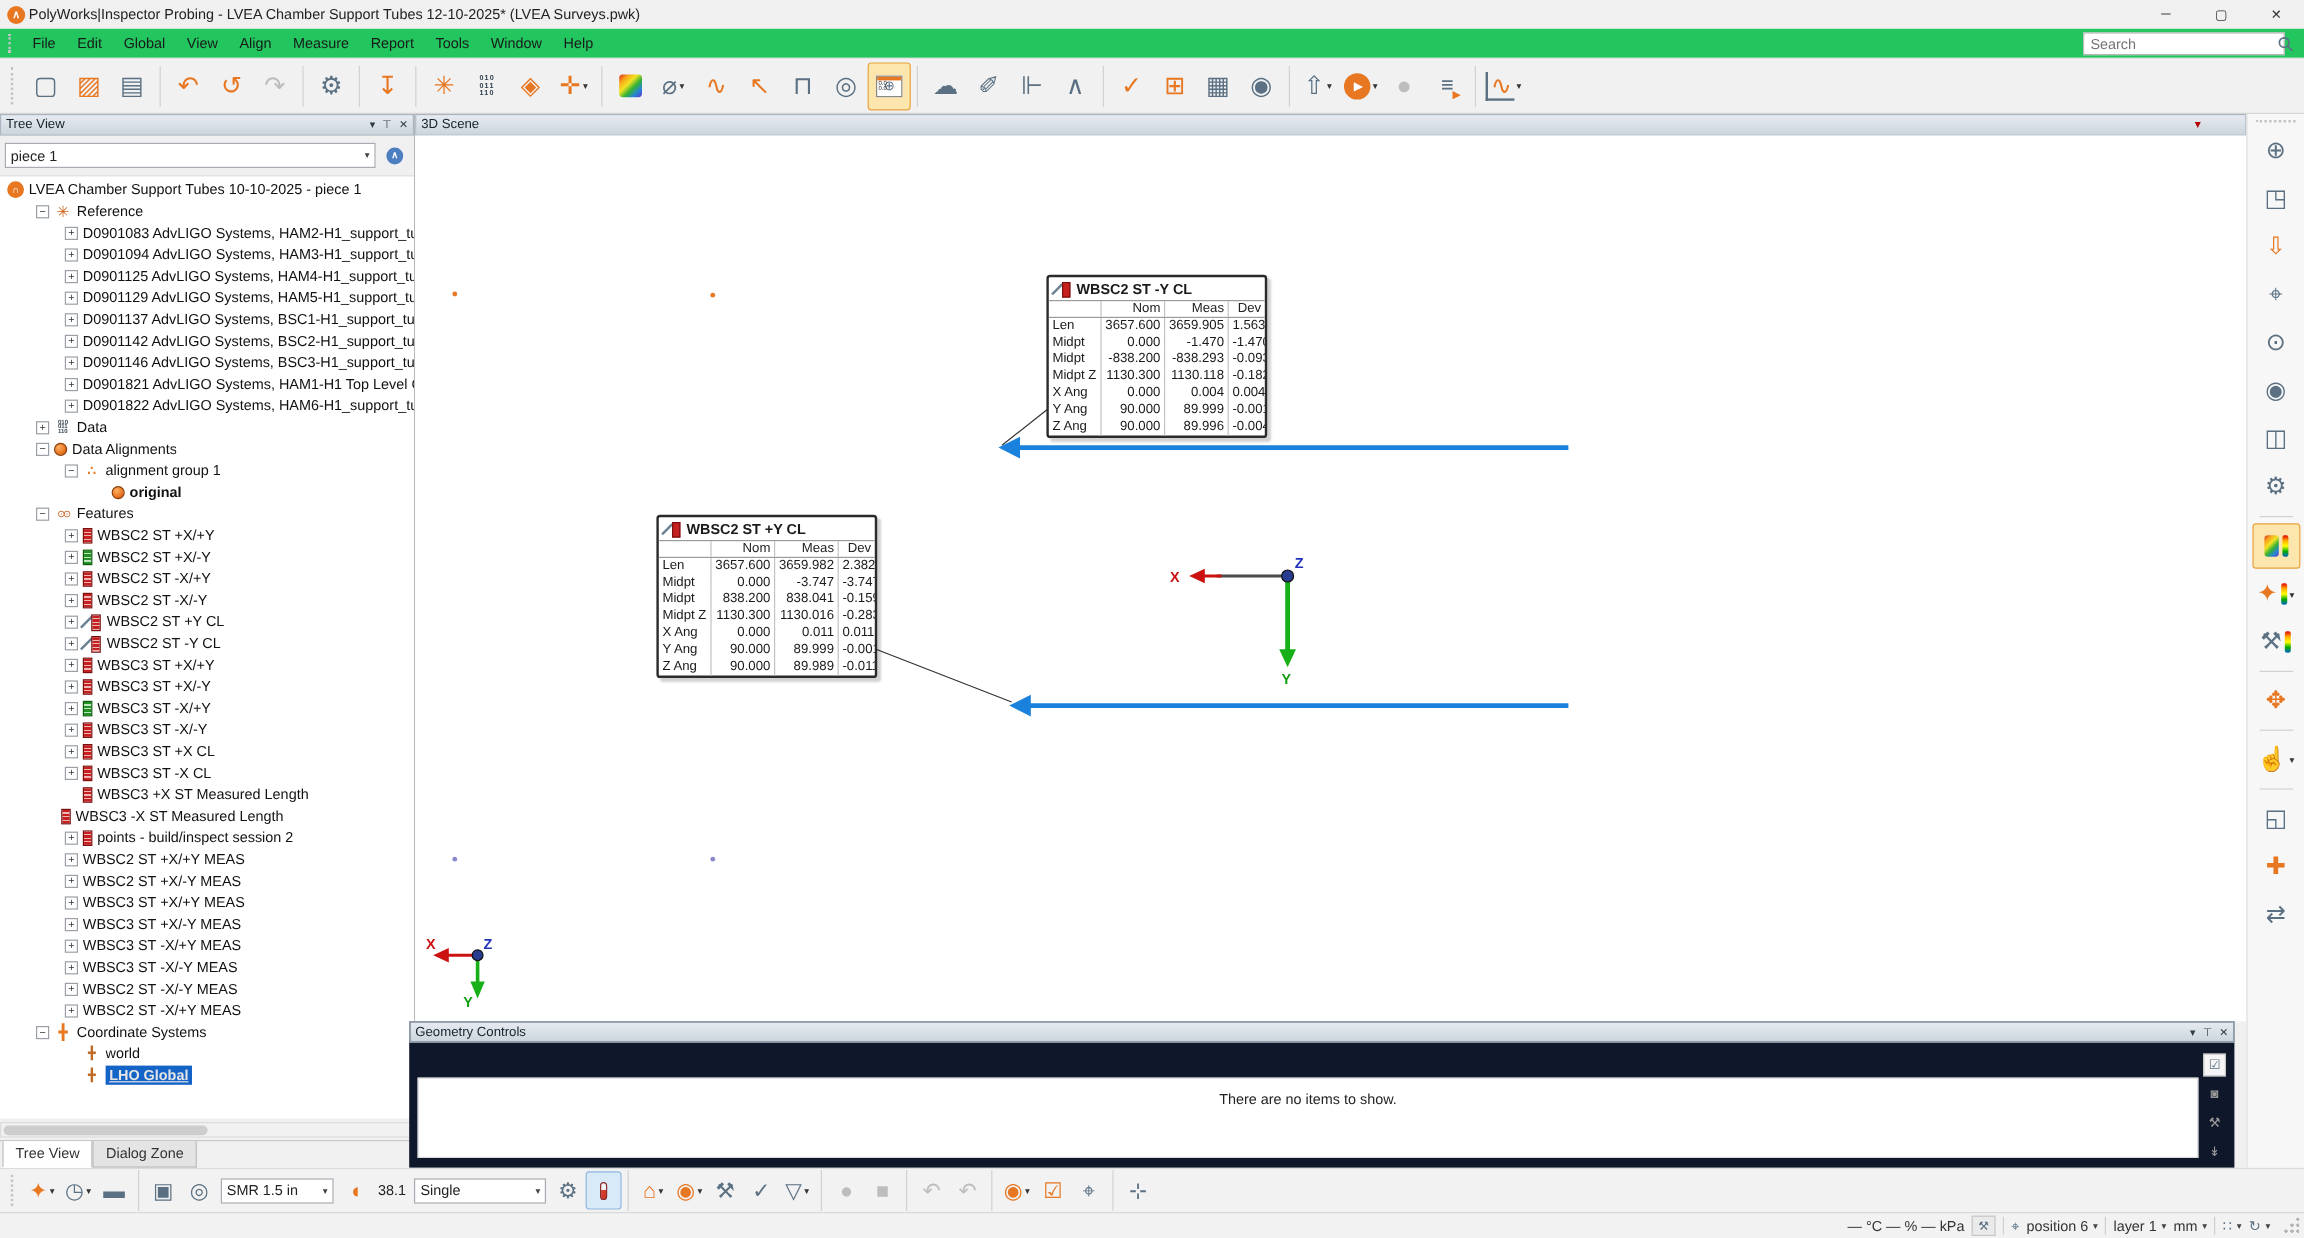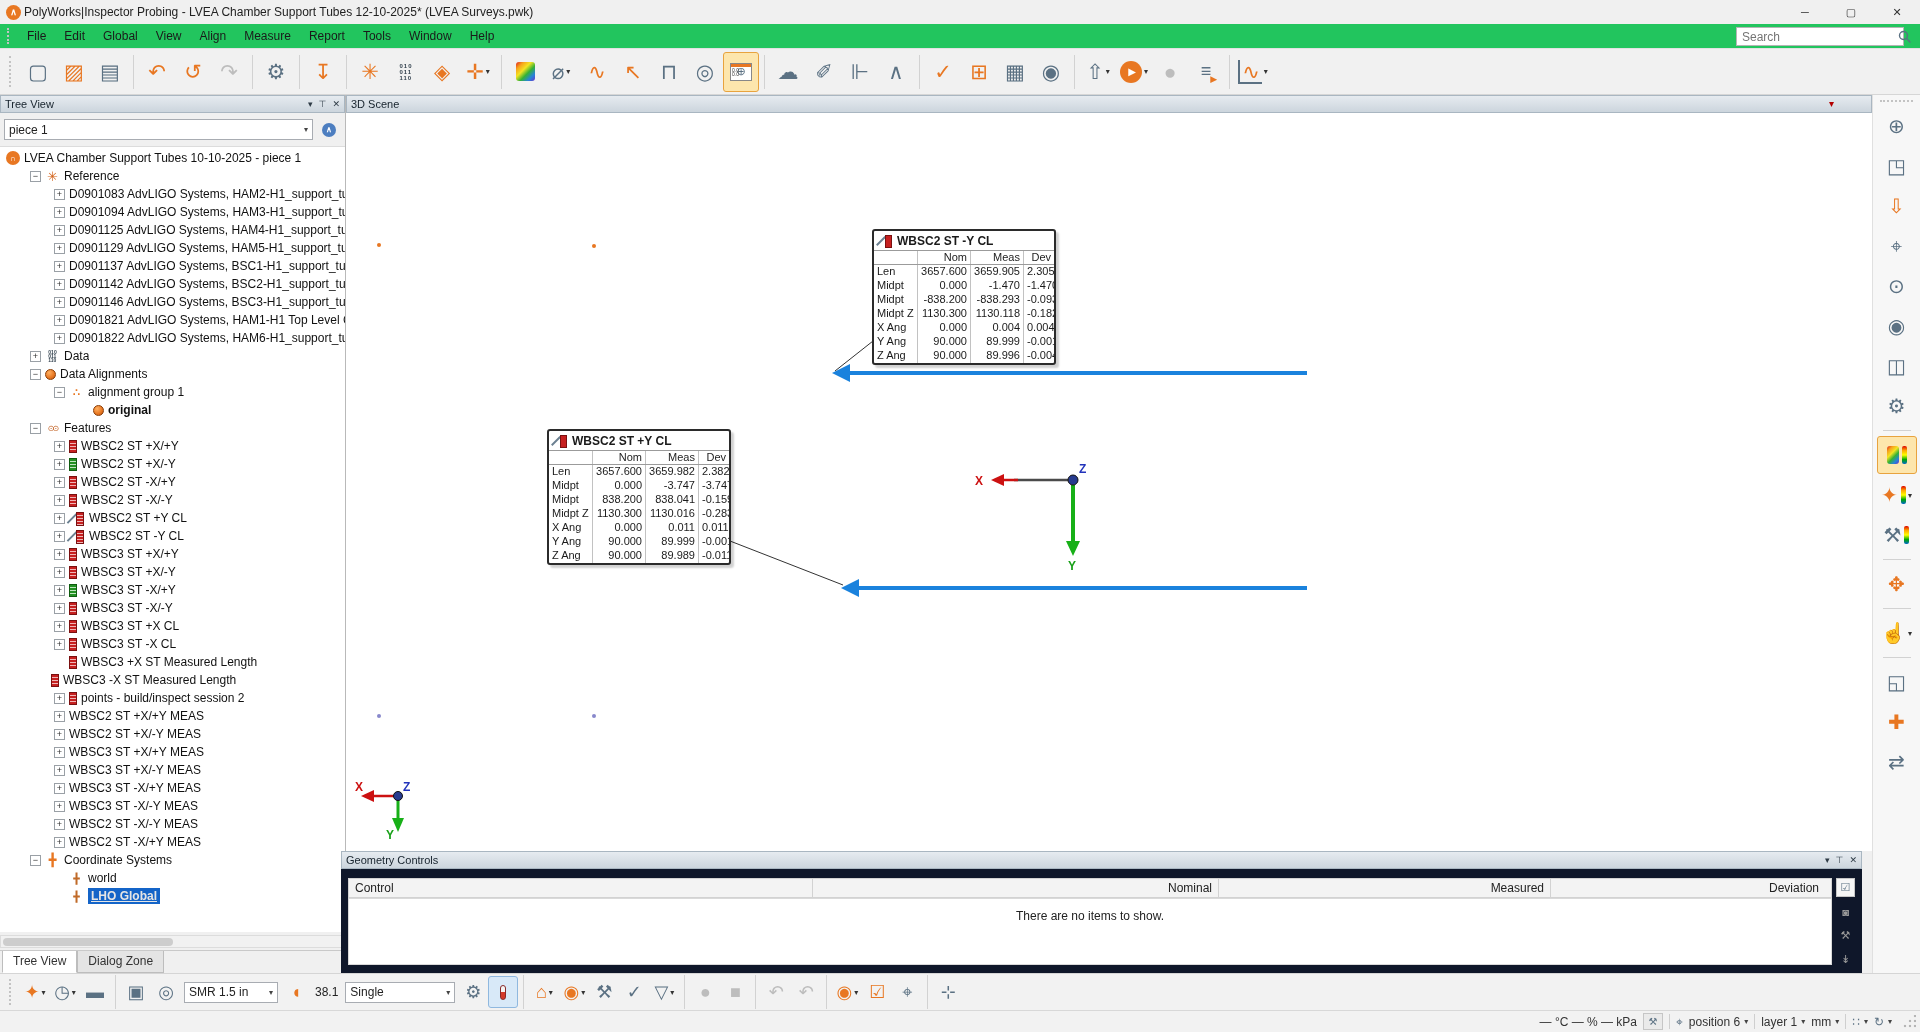--- a/index.html
+++ b/index.html
@@ -607,21 +607,21 @@
             <div class="ann-row hdr">
               <span class="ann-c ann-c0"></span>
               <span class="ann-c ann-c1">Nom</span>
               <span class="ann-c ann-c2">Meas</span>
               <span class="ann-c ann-c3">Dev</span>
             </div>
             <div class="ann-row">
               <span class="ann-c ann-c0">Len</span>
               <span class="ann-c ann-c1">3657.600</span>
               <span class="ann-c ann-c2">3659.905</span>
-              <span class="ann-c ann-c3">2.305</span>
+              <span class="ann-c ann-c3">1.563</span>
             </div>
             <div class="ann-row">
               <span class="ann-c ann-c0">Midpt X</span>
               <span class="ann-c ann-c1">0.000</span>
               <span class="ann-c ann-c2">-1.470</span>
               <span class="ann-c ann-c3">-1.470</span>
             </div>
             <div class="ann-row">
               <span class="ann-c ann-c0">Midpt Y</span>
               <span class="ann-c ann-c1">-838.200</span>
@@ -712,26 +712,20 @@
   </div>
 
   <div class="geom">
     <div class="panel-header">
       <span>Geometry Controls</span>
       <span class="ph-btns">
         <span>▾</span>
         <span>⊤</span>
         <span>✕</span>
       </span>
-    </div>
-    <div class="gc-header-row">
-      <span class="gc-col gc-c1">Control</span>
-      <span class="gc-col gc-c2">Nominal</span>
-      <span class="gc-col gc-c3">Measured</span>
-      <span class="gc-col gc-c4">Deviation</span>
     </div>
     <div class="gc-body">
       <span class="gc-empty">There are no items to show.</span>
     </div>
     <div class="gc-side">
       <span class="sbtn">☑</span>
       <span class="sbtn plain">◙</span>
       <span class="sbtn plain">⚒</span>
       <span class="sbtn plain">↡</span>
     </div>

